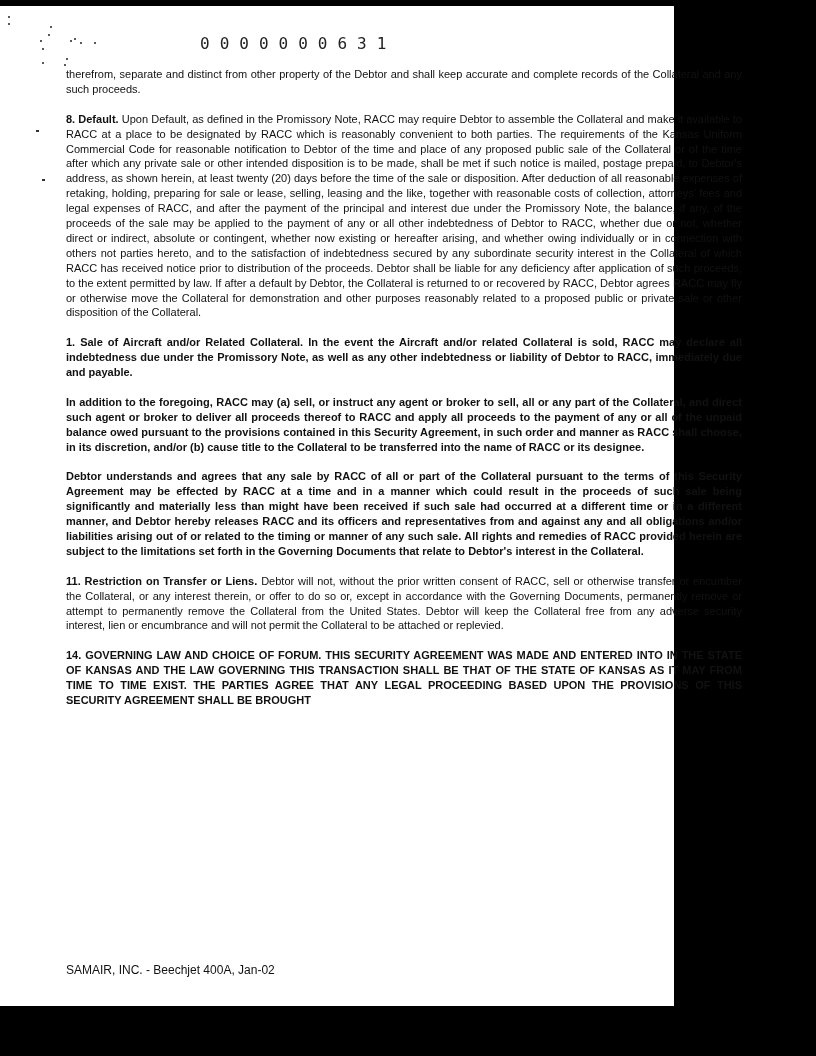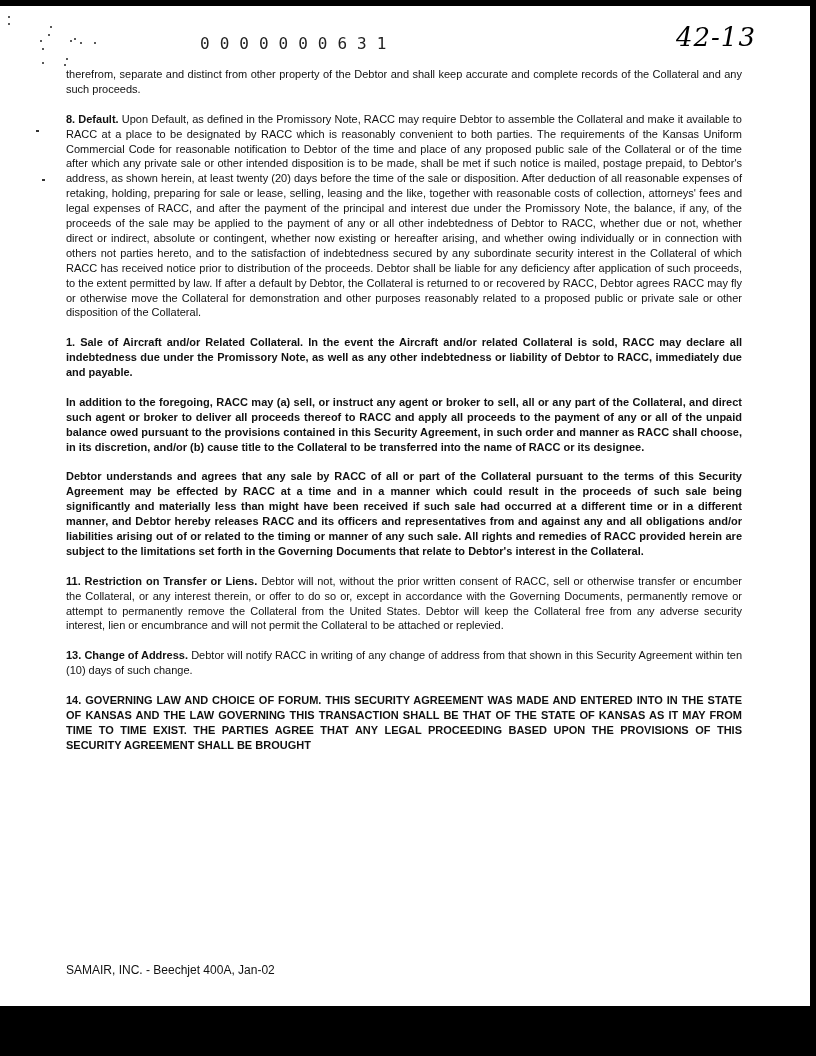--- a/index.html
+++ b/index.html
@@ -2,21 +2,21 @@
 <html><head>
 <meta charset="utf-8">
 <style>
   html, body { margin: 0; padding: 0; }
   body {
     width: 816px; height: 1056px; background: #000;
     position: relative; overflow: hidden;
     font-family: "Liberation Sans", sans-serif;
   }
   .page {
-    position: absolute; left: 0; top: 6px; width: 810px; height: 1000px;
+    position: absolute; left: 0; top: 6px; width: 674px; height: 1000px;
     background: #fff;
   }
   .specks { position: absolute; left: 0; top: 0; width: 120px; height: 120px; }
   .speck { position: absolute; width: 2px; height: 2px; background: #222; border-radius: 1px; }
   .docnum {
     position: absolute; left: 200px; top: 28px;
     font-family: "DejaVu Sans Mono", monospace; font-size: 16px;
     letter-spacing: 10px; color: #222;
   }
   .handwritten {
@@ -70,19 +70,18 @@
     <p><b>8.  Default.</b><span> Upon Default, as defined in the Promissory Note, RACC may require Debtor to assemble the Collateral and make it available to RACC at a place to be designated by RACC which is reasonably convenient to both parties.  The requirements of the Kansas Uniform Commercial Code for reasonable notification to Debtor of the time and place of any proposed public sale of the Collateral or of the time after which any private sale or other intended disposition is to be made, shall be met if such notice is mailed, postage prepaid, to Debtor's address, as shown herein, at least twenty (20) days before the time of the sale or disposition.  After deduction of all reasonable expenses of retaking, holding, preparing for sale or lease, selling, leasing and the like, together with reasonable costs of collection, attorneys' fees and legal expenses of RACC, and after the payment of the principal and interest due under the Promissory Note, the balance, if any, of the proceeds of the sale may be applied to the payment of any or all other indebtedness of Debtor to RACC, whether due or not, whether direct or indirect, absolute or contingent, whether now existing or hereafter arising, and whether owing individually or in connection with others not parties hereto, and to the satisfaction of indebtedness secured by any subordinate security interest in the Collateral of which RACC has received notice prior to distribution of the proceeds. Debtor shall be liable for any deficiency after application of such proceeds, to the extent permitted by law.  If after a default by Debtor, the Collateral is returned to or recovered by RACC, Debtor agrees RACC may fly or otherwise move the Collateral for demonstration and other purposes reasonably related to a proposed public or private sale or other disposition of the Collateral.</span></p>
 
     <p class="bold">1.  Sale of Aircraft and/or Related Collateral.  In the event the Aircraft and/or related Collateral is sold, RACC may declare all indebtedness due under the Promissory Note, as well as any other indebtedness or liability of Debtor to RACC, immediately due and payable.</p>
     <p class="bold">In addition to the foregoing, RACC may (a) sell, or instruct any agent or broker to sell, all or any part of the Collateral, and direct such agent or broker to deliver all proceeds thereof to RACC and apply all proceeds to the payment of any or all of the unpaid balance owed pursuant to the provisions contained in this Security Agreement, in such order and manner as RACC shall choose, in its discretion, and/or (b) cause title to the Collateral to be transferred into the name of RACC or its designee.</p>
     <p class="bold">Debtor understands and agrees that any sale by RACC of all or part of the Collateral pursuant to the terms of this Security Agreement may be effected by RACC at a time and in a manner which could result in the proceeds of such sale being significantly and materially less than might have been received if such sale had occurred at a different time or in a different manner, and Debtor hereby releases RACC and its officers and representatives from and against any and all obligations and/or liabilities arising out of or related to the timing or manner of any such sale.  All rights and remedies of RACC provided herein are subject to the limitations set forth in the Governing Documents that relate to Debtor's interest in the Collateral.</p>
 
 
     <p><b>11.  Restriction on Transfer or Liens.</b><span> Debtor will not, without the prior written consent of RACC, sell or otherwise transfer or encumber the Collateral, or any interest therein, or offer to do so or, except in accordance with the Governing Documents, permanently remove or attempt to permanently remove the Collateral from the United States. Debtor will keep the Collateral free from any adverse security interest, lien or encumbrance and will not permit the Collateral to be attached or replevied.</span></p>
 
 
-    <p><b>13. Change of Address.</b><span> Debtor will notify RACC in writing of any change of address from that shown in this Security Agreement within ten (10) days of such change.</span></p>
 
     <p class="bold">14. GOVERNING LAW AND CHOICE OF FORUM.  THIS SECURITY AGREEMENT WAS MADE AND ENTERED INTO IN THE STATE OF KANSAS AND THE LAW GOVERNING THIS TRANSACTION SHALL BE THAT OF THE STATE OF KANSAS AS IT MAY FROM TIME TO TIME EXIST.  THE PARTIES AGREE THAT ANY LEGAL PROCEEDING BASED UPON THE PROVISIONS OF THIS SECURITY AGREEMENT SHALL BE BROUGHT</p>
   </div>
 
   <div class="footer">SAMAIR, INC. - Beechjet 400A, Jan-02</div>
 </div>
 
 </body></html>

